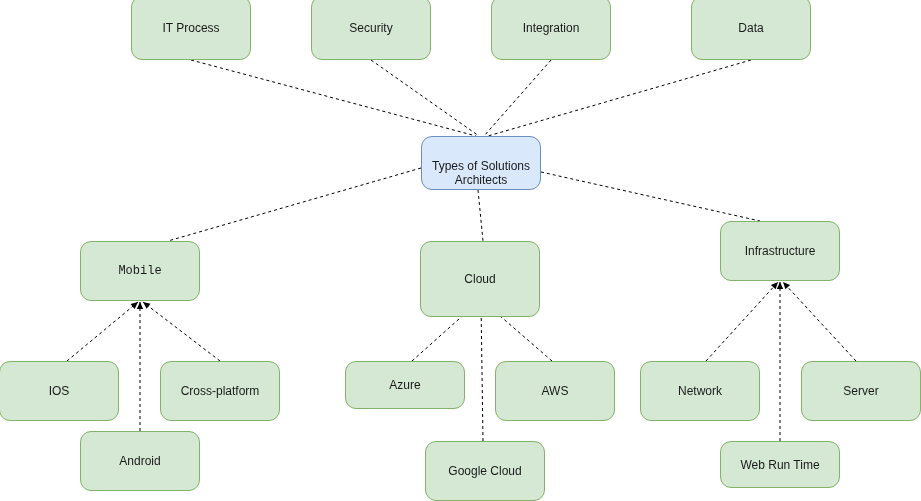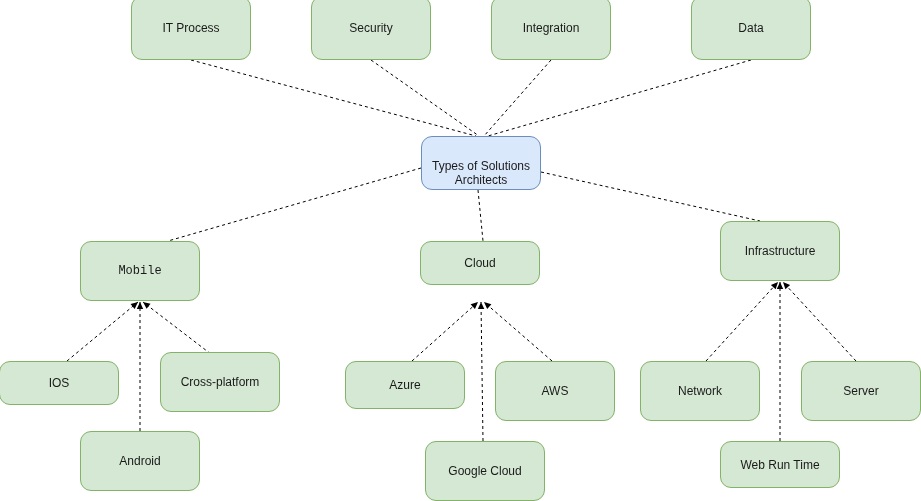--- a/index.html
+++ b/index.html
@@ -125,30 +125,30 @@
       <div class="node" style="left: 691px; top: -4px; width: 120px; height: 64px;">
         <span class="node-label">Data</span>
       </div>
       <div class="node accent" style="left: 421px; top: 136px; width: 120px; height: 54px; align-items: flex-end;">
         <span class="node-label">Types of Solutions
 Architects</span>
       </div>
       <div class="node" style="left: 80px; top: 241px; width: 120px; height: 60px; font-family: Liberation Mono, monospace;">
         <span class="node-label">Mobile</span>
       </div>
-      <div class="node" style="left: 420px; top: 241px; width: 120px; height: 44px;">
+      <div class="node" style="left: 420px; top: 241px; width: 120px; height: 76px;">
         <span class="node-label">Cloud</span>
       </div>
       <div class="node" style="left: 720px; top: 221px; width: 120px; height: 60px;">
         <span class="node-label">Infrastructure</span>
       </div>
-      <div class="node" style="left: -1px; top: 361px; width: 120px; height: 44px;">
+      <div class="node" style="left: -1px; top: 361px; width: 120px; height: 60px;">
         <span class="node-label">IOS</span>
       </div>
-      <div class="node" style="left: 160px; top: 352px; width: 120px; height: 60px;">
+      <div class="node" style="left: 160px; top: 361px; width: 120px; height: 60px;">
         <span class="node-label">Cross-platform</span>
       </div>
       <div class="node" style="left: 80px; top: 431px; width: 120px; height: 60px;">
         <span class="node-label">Android</span>
       </div>
       <div class="node" style="left: 345px; top: 361px; width: 120px; height: 48px;">
         <span class="node-label">Azure</span>
       </div>
       <div class="node" style="left: 495px; top: 361px; width: 120px; height: 60px;">
         <span class="node-label">AWS</span>

